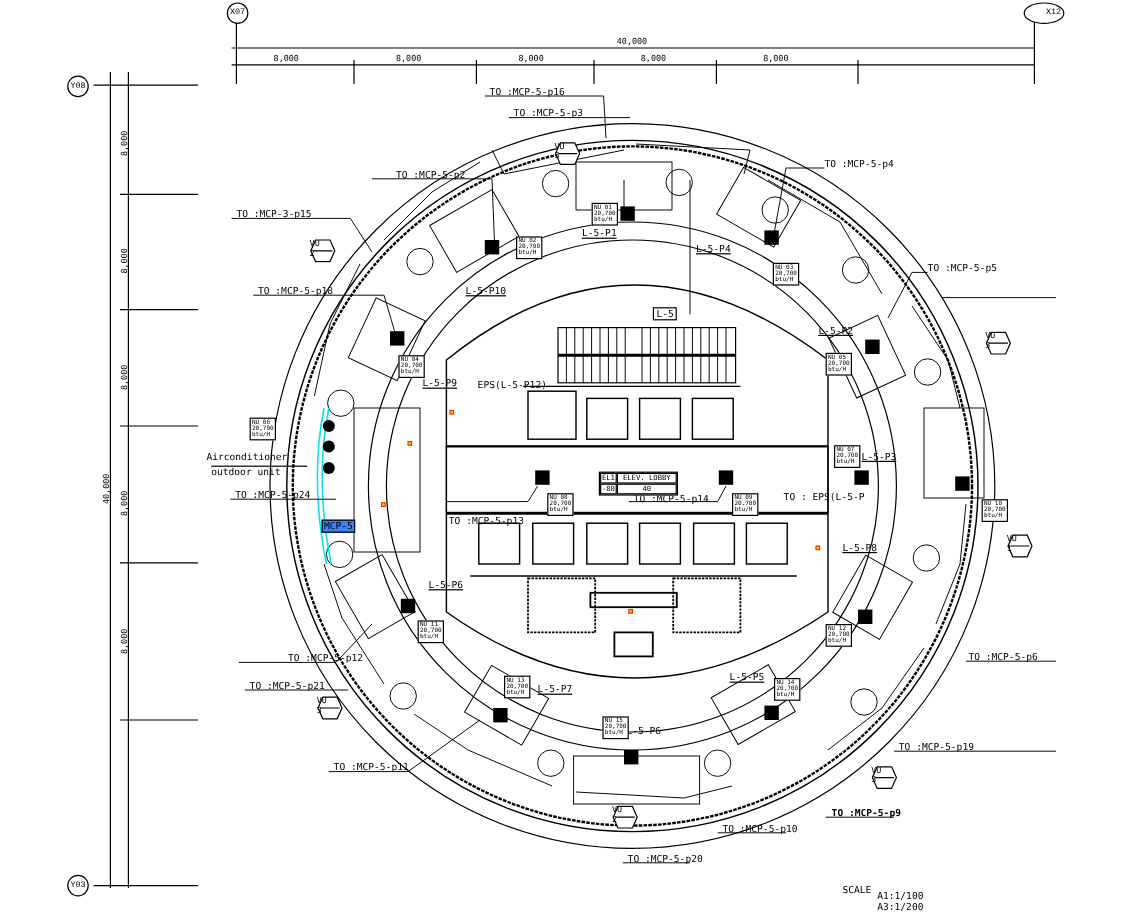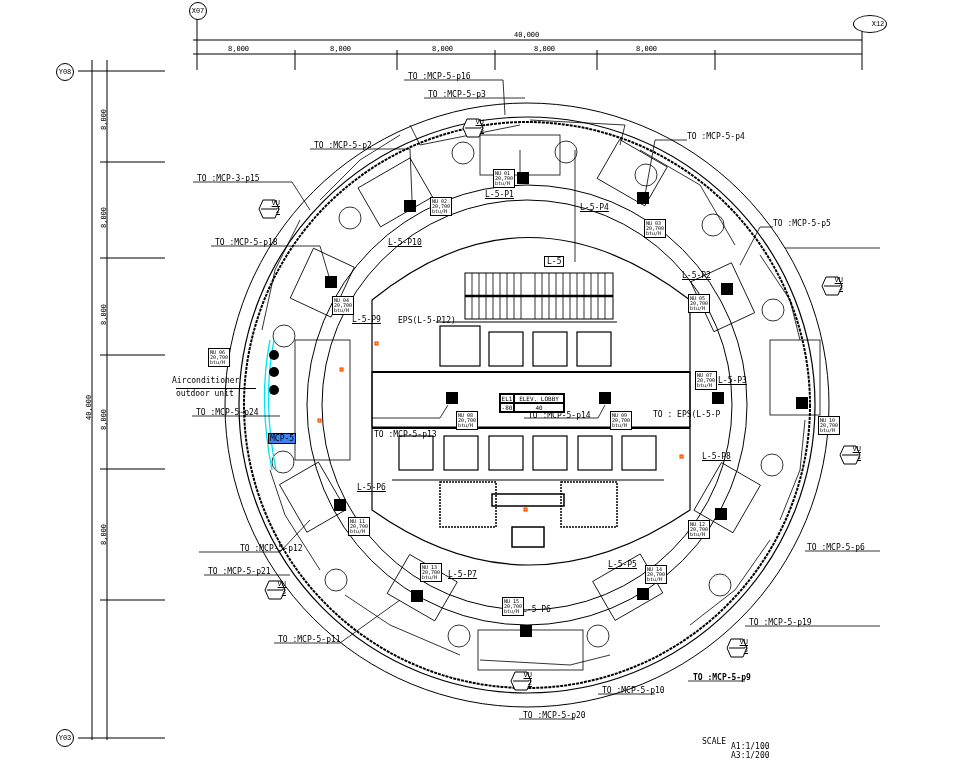--- a/index.html
+++ b/index.html
@@ -6,22 +6,22 @@
   body { width:954px; height:763px; position:relative; overflow:hidden;
          font-family:"DejaVu Sans Mono", monospace; color:#000; }
   #plan { position:absolute; left:0; top:0; width:954px; height:763px; }
   .lbl { position:absolute; font-family:"DejaVu Sans Mono", monospace; font-size:8px;
          line-height:9px; white-space:nowrap; color:#000; }
   .dim { position:absolute; font-family:"DejaVu Sans Mono", monospace; font-size:7px; line-height:8px; white-space:nowrap; }
   .vdim { transform:rotate(-90deg); transform-origin:left top; }
   .grid-bubble { position:absolute; width:16px; height:16px; border:1px solid #000; border-radius:50%;
                  font-size:7px; line-height:16px; text-align:center; background:#fff;
                  font-family:Liberation Mono, monospace; }
-  .hex { position:absolute; width:22px; height:20px; font-size:7px; line-height:8px; text-align:right;
-         font-family:"DejaVu Sans Mono", monospace;text-decoration:underline; }
+  .hex { position:absolute; width:22px; height:20px; font-size:7px; line-height:8px; text-align:left;
+         font-family:"DejaVu Sans Mono", monospace; }
   .hex span { display:block; }
   .tag { position:absolute; border:1px solid #000; background:#fff; font-size:5px; line-height:5px;
          padding:1px; font-family:"DejaVu Sans Mono", monospace; white-space:nowrap; }
   .lobby { position:absolute; border:1px solid #000; background:#fff; font-size:6px; line-height:7px;
            font-family:"DejaVu Sans Mono", monospace; display:grid; grid-template-columns:14px 50px; }
   .lobby div { border:0.5px solid #000; text-align:center; }
   .scale { position:absolute; font-size:8px; line-height:9px; font-family:"DejaVu Sans Mono", monospace; }
 </style>
 </head>
 <body>
@@ -211,41 +211,41 @@
     <path d="M 274 643 L 340 643 L 400 600"></path>
     <path d="M 688 681 L 745 681"></path>
     <path d="M 598 694 L 655 694"></path>
     <path d="M 519 719 L 575 719"></path>
     <line x1="520" y1="150" x2="520" y2="175"></line>
     <line x1="575" y1="150" x2="575" y2="262"></line>
   </g>
 </svg>
 
 <div class="grid-bubble" style="left:189px;top:2px;">X07</div>
-<div class="grid-bubble" style="left:853px;top:15px;padding-left:16px;">X12</div>
+<div class="grid-bubble" style="left:853px;top:2px;padding-left:16px;">X12</div>
 <div class="grid-bubble" style="left:56px;top:63px;">Y08</div>
 <div class="grid-bubble" style="left:56px;top:729px;">Y03</div>
 
 <div class="dim" style="left:514px;top:31px;">40,000</div>
 <div class="dim" style="left:228px;top:45px;">8,000</div>
 <div class="dim" style="left:330px;top:45px;">8,000</div>
 <div class="dim" style="left:432px;top:45px;">8,000</div>
 <div class="dim" style="left:534px;top:45px;">8,000</div>
 <div class="dim" style="left:636px;top:45px;">8,000</div>
 
 <div class="dim vdim" style="left:85px;top:420px;">40,000</div>
 <div class="dim vdim" style="left:100px;top:130px;">8,000</div>
 <div class="dim vdim" style="left:100px;top:228px;">8,000</div>
 <div class="dim vdim" style="left:100px;top:325px;">8,000</div>
 <div class="dim vdim" style="left:100px;top:430px;">8,000</div>
 <div class="dim vdim" style="left:100px;top:545px;">8,000</div>
 
 <div class="lbl" style="left:408px;top:72px;">TO :MCP-5-p16</div>
 <div class="lbl" style="left:428px;top:90px;">TO :MCP-5-p3</div>
-<div class="lbl" style="left:314px;top:141px;">TO :MCP-5-p2</div>
+<div class="lbl" style="left:330px;top:141px;">TO :MCP-5-p2</div>
 <div class="lbl" style="left:197px;top:174px;">TO :MCP-3-p15</div>
 <div class="lbl" style="left:215px;top:238px;">TO :MCP-5-p18</div>
 <div class="lbl" style="left:687px;top:132px;">TO :MCP-5-p4</div>
 <div class="lbl" style="left:773px;top:219px;">TO :MCP-5-p5</div>
 <div class="lbl" style="left:196px;top:408px;">TO :MCP-5-p24</div>
 <div class="lbl" style="left:374px;top:430px;">TO :MCP-5-p13</div>
 <div class="lbl" style="left:528px;top:411px;">TO :MCP-5-p14</div>
 <div class="lbl" style="left:653px;top:410px;">TO : EPS(L-5-P</div>
 <div class="lbl" style="left:203px;top:544px;margin-left:37px;">TO :MCP-5-p12</div>
 <div class="lbl" style="left:208px;top:567px;">TO :MCP-5-p21</div>

